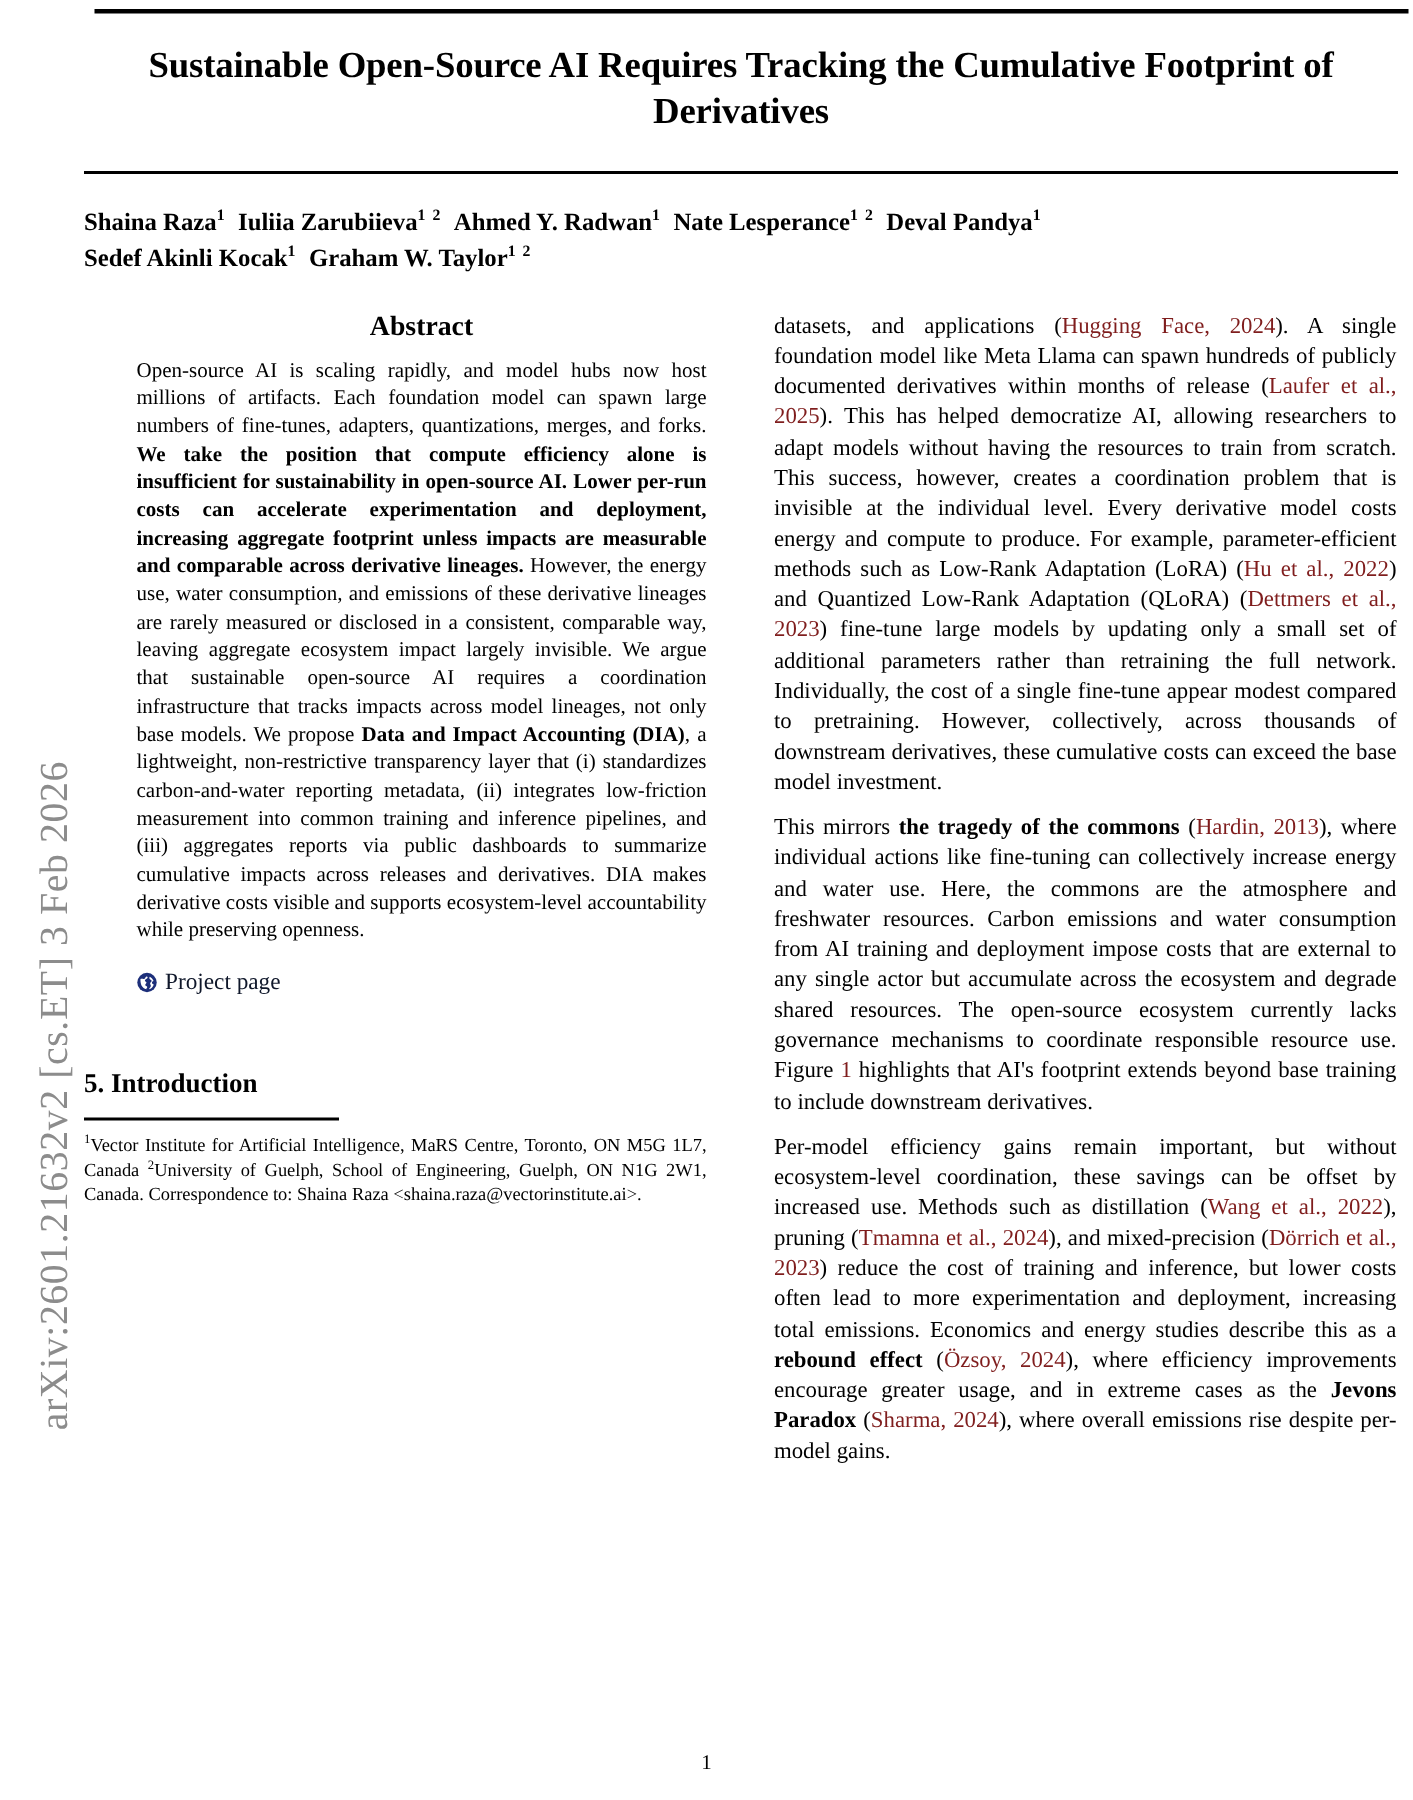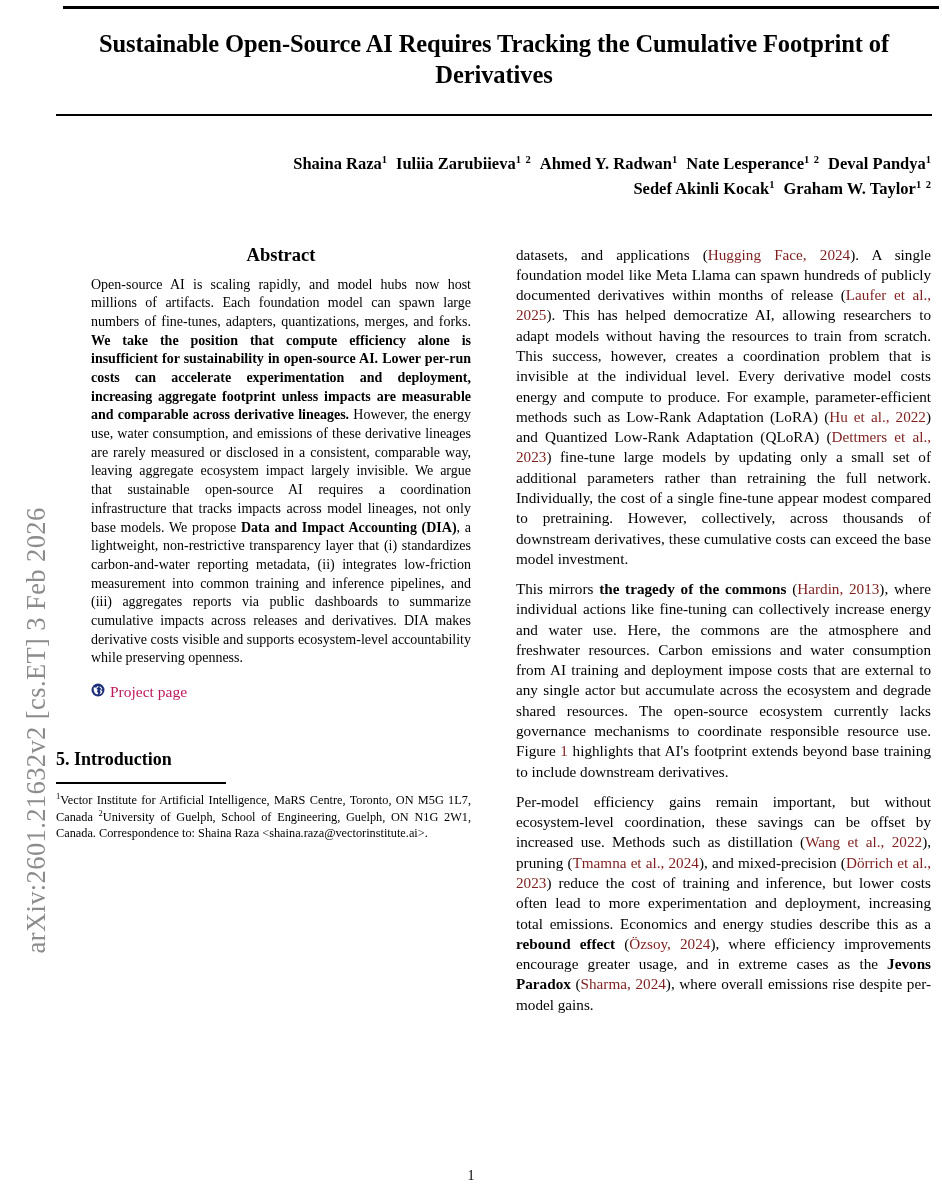--- a/index.html
+++ b/index.html
@@ -67,37 +67,37 @@
   }
   .rule-under-title {
     margin-top: 23px;
     width: 100%;
     height: 2px;
     background: #000000;
   }
 
   
   .authors {
-    margin-top: 36px;
-    text-align: right;
+    margin-top: 20px;
+    text-align: left;
     font-size: 16.5px;
     font-weight: bold;
     line-height: 1.45;
   }
   .authors sup {
     font-weight: bold;
     font-size: 10.5px;
     vertical-align: super;
     letter-spacing: 1px;
   }
   .author-sep { display:inline-block; width: 8px; }
 
   
   .columns {
-    margin-top: 44px;
+    margin-top: 24px;
     display: flex;
     gap: 45px;
   }
   .col {
     width: 415px;
   }
   .col-left { position: relative; }
 
   .abstract-head {
     text-align: center;
@@ -114,23 +114,23 @@
     text-align: justify;
     text-justify: inter-word;
     hyphens: manual;
   }
   .abs-body b { font-weight: bold; }
 
   .project-link {
     padding-left: 35px;
     margin-top: 15px;
     font-size: 15.5px;
-    color: #be185d;
+    color: #0f172a;
     display: flex;
-    align-items: flex-start;
+    align-items: center;
     gap: 5px;
   }
   .globe {
     display: inline-block;
     width: 14px; height: 14px;
     flex: 0 0 14px;
   }
 
   .sec-head {
     font-size: 18px;

